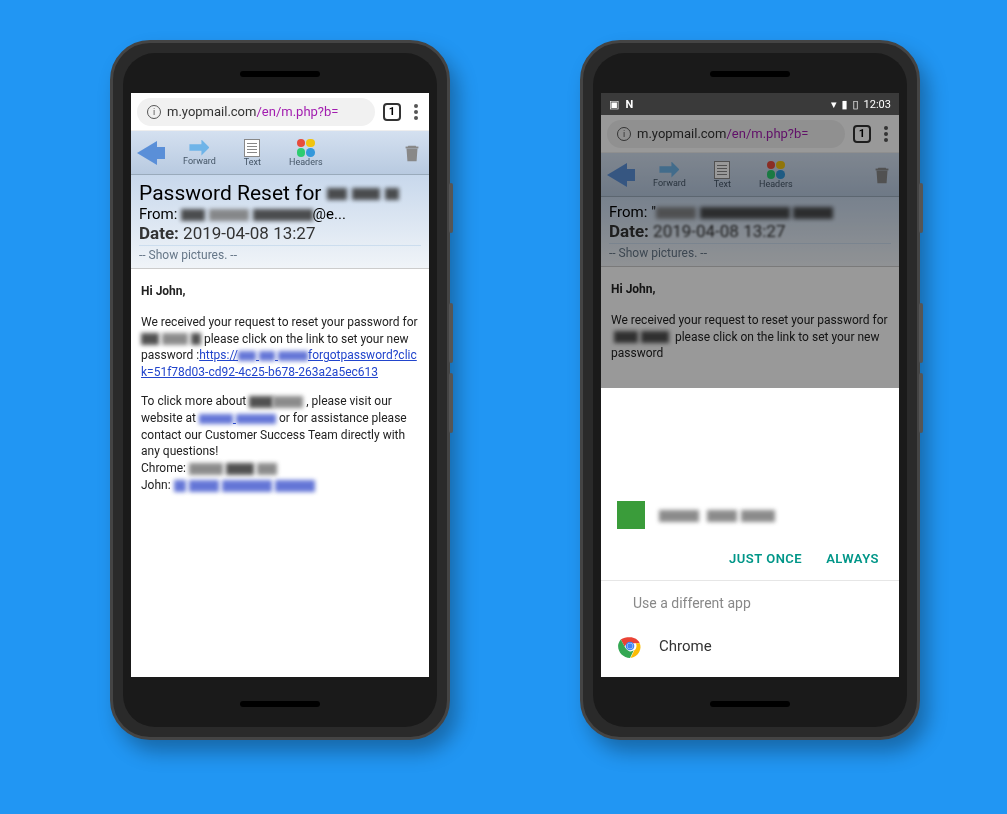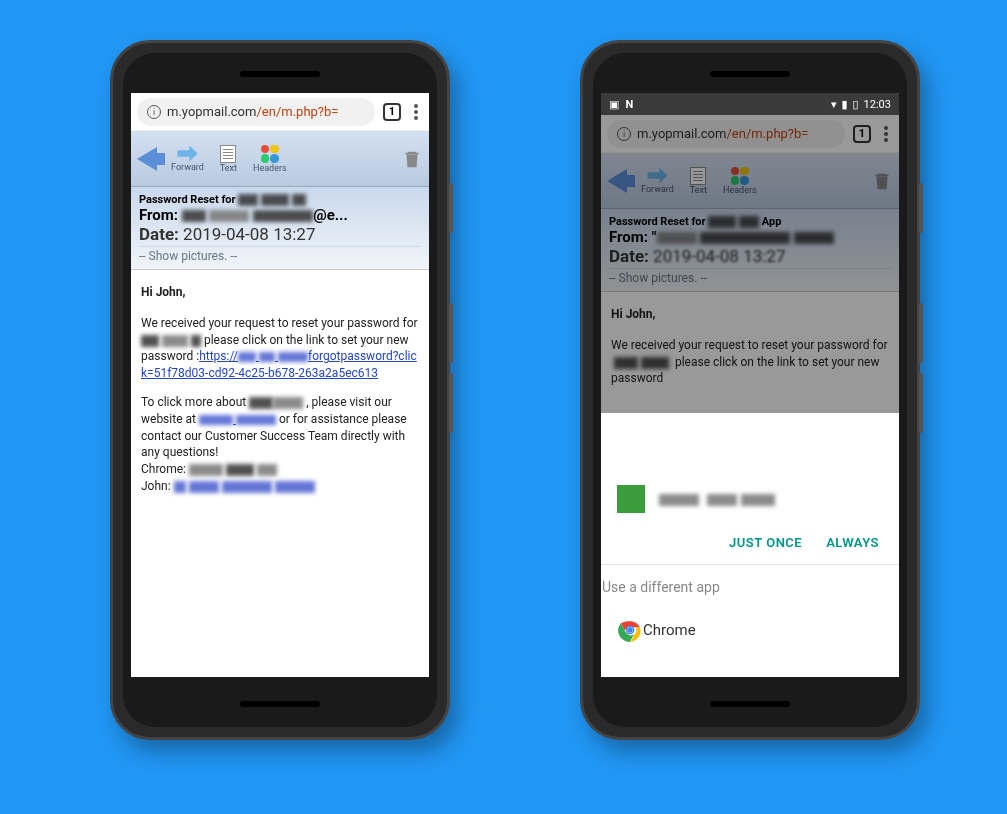--- a/index.html
+++ b/index.html
@@ -105,21 +105,21 @@
     width: 14px; height: 14px;
     border: 1.5px solid #555;
     border-radius: 50%;
     display: inline-flex;
     align-items: center;
     justify-content: center;
     font-size: 9px;
     margin-right: 6px;
     color: #555;
   }
-  .url-faded { color: #c2410c; }
+  .url-faded { color: #a21caf; }
   .tab-count {
     width: 18px; height: 18px;
     border: 2px solid #333;
     border-radius: 4px;
     font-size: 11px;
     display: flex;
     align-items: center;
     justify-content: center;
     font-weight: bold;
   }
@@ -129,26 +129,26 @@
     flex-direction: column;
     gap: 2px;
     align-items: center;
   }
   .menu-dots span {
     width: 4px; height: 4px;
     background: #555;
     border-radius: 50%;
   }
   .mail-toolbar {
-    height: 56px;
+    height: 44px;
     background: linear-gradient(#d4e0f0, #b8cae0);
     display: flex;
     align-items: center;
     padding: 13px 6px;
-    gap: 4px;
+    gap: 16px;
     border-bottom: 1px solid #9ab;
   }
   .tb-btn {
     display: flex;
     flex-direction: column;
     align-items: center;
     font-size: 9px;
     color: #456;
     padding: 2px 6px;
   }
@@ -199,22 +199,22 @@
     width: 22px; height: 24px;
     margin-left: auto;
   }
   .trash-ico svg { width: 100%; height: 100%; }
   .mail-header {
     background: linear-gradient(#c8d8ec, #f0f4f8);
     padding: 6px 8px 4px 8px;
     font-size: 14px;
     border-bottom: 1px solid #ccc;
   }
-  .mail-header .subj { font-weight: bold; font-size: 11px; }
-  .mail-header .from { font-weight: bold; font-size: 15px; }
+  .mail-header .subj { font-weight: normal; font-size: 21px; }
+  .mail-header .from { font-weight: normal; font-size: 15px; }
   .mail-header .date { font-size: 17px; color: #333; }
   .show-pics {
     font-size: 12px;
     color: #678;
     padding: 2px 0;
     border-top: 1px solid #cde;
     margin-top: 2px;
   }
   .redact {
     display: inline-block;
@@ -237,21 +237,21 @@
   .mail-body .greet { font-weight: bold; margin-bottom: 14px; }
 
   
   .dim-overlay {
     position: absolute;
     top: 0; left: 0; right: 0; bottom: 0;
     background: rgba(0,0,0,0.4);
   }
   .chooser {
     position: absolute;
-    left: 0; right: 0; bottom: 16px;
+    left: 0; right: 0; bottom: 0;
     background: #fff;
     z-index: 5;
   }
   .chooser-top {
     padding: 18px 16px 10px 16px;
     display: flex;
     align-items: center;
     gap: 14px;
   }
   .app-icon-ph {
@@ -263,27 +263,28 @@
     justify-content: flex-end;
     gap: 24px;
     padding: 12px 20px 14px;
     font-size: 13px;
     font-weight: 600;
     color: #009688;
     border-bottom: 1px solid #e6e6e6;
     letter-spacing: 0.5px;
   }
   .chooser-diff {
-    padding: 14px 1px 10px;
+    padding: 14px 32px 10px;
     font-size: 14px;
     color: #888;
   }
   .chooser-row {
     display: flex;
     align-items: center;
+    gap: 16px;
     padding: 12px 16px 18px;
     font-size: 15px;
     color: #333;
   }
   .chrome-icon {
     width: 26px; height: 26px;
   }
 </style>
 </head>
 <body>
@@ -440,25 +441,20 @@
         </div>
         <div class="trash-ico">
           <svg viewBox="0 0 24 24">
                 <path fill="#888" d="M6 7h12l-1 14H7L6 7zm2-3h8l1 2H7l1-2z"></path>
                 <rect x="5" y="5" width="14" height="2" fill="#888"></rect>
               </svg>
         </div>
       </div>
 
       <div class="mail-header">
-        <div class="subj">
-          <span>Password Reset for</span>
-          <span class="redact dk" style="width:28px"></span> <span class="redact dk" style="width:20px"></span>
-          <span>App</span>
-        </div>
         <div class="from">
           <span>From:</span>
           <span>"</span><span class="redact" style="width:40px"></span> <span class="redact dk" style="width:90px"></span> <span class="redact dk" style="width:40px"></span>
         </div>
         <div class="date">
           <b>Date:</b>
           <span style="filter:blur(1px)">2019-04-08 13:27</span>
         </div>
         <div class="show-pics">-- Show pictures. --</div>
       </div>

